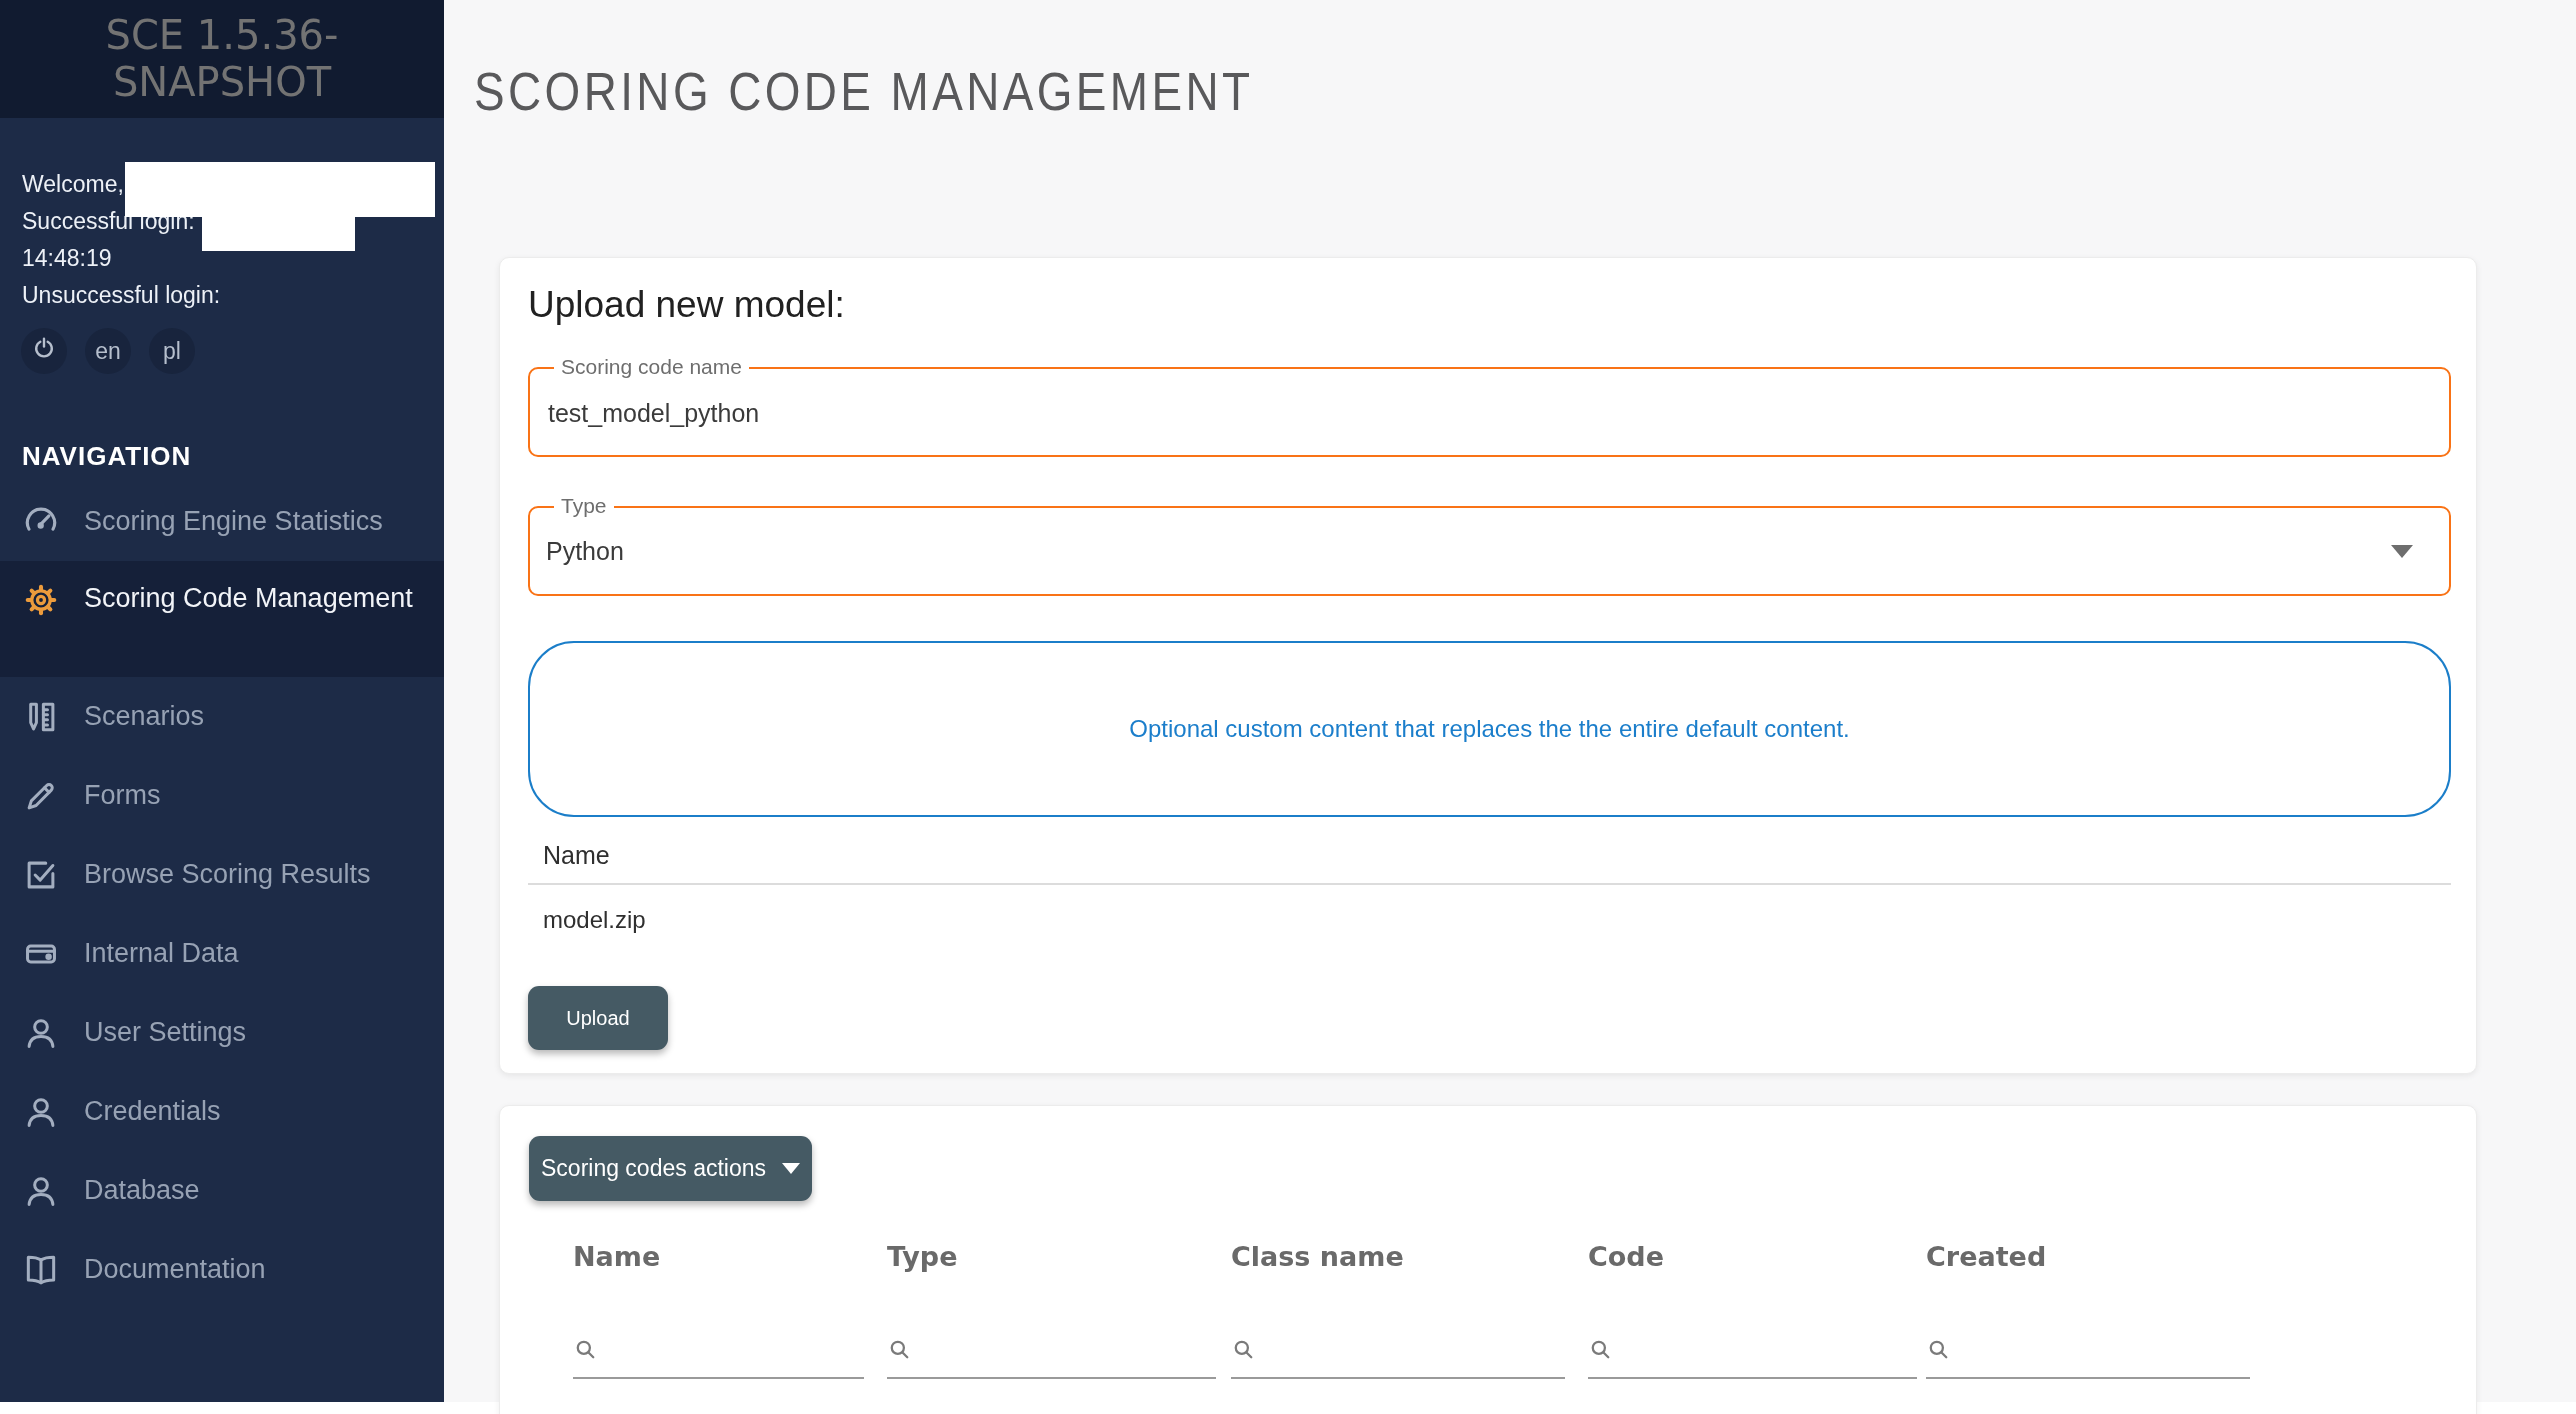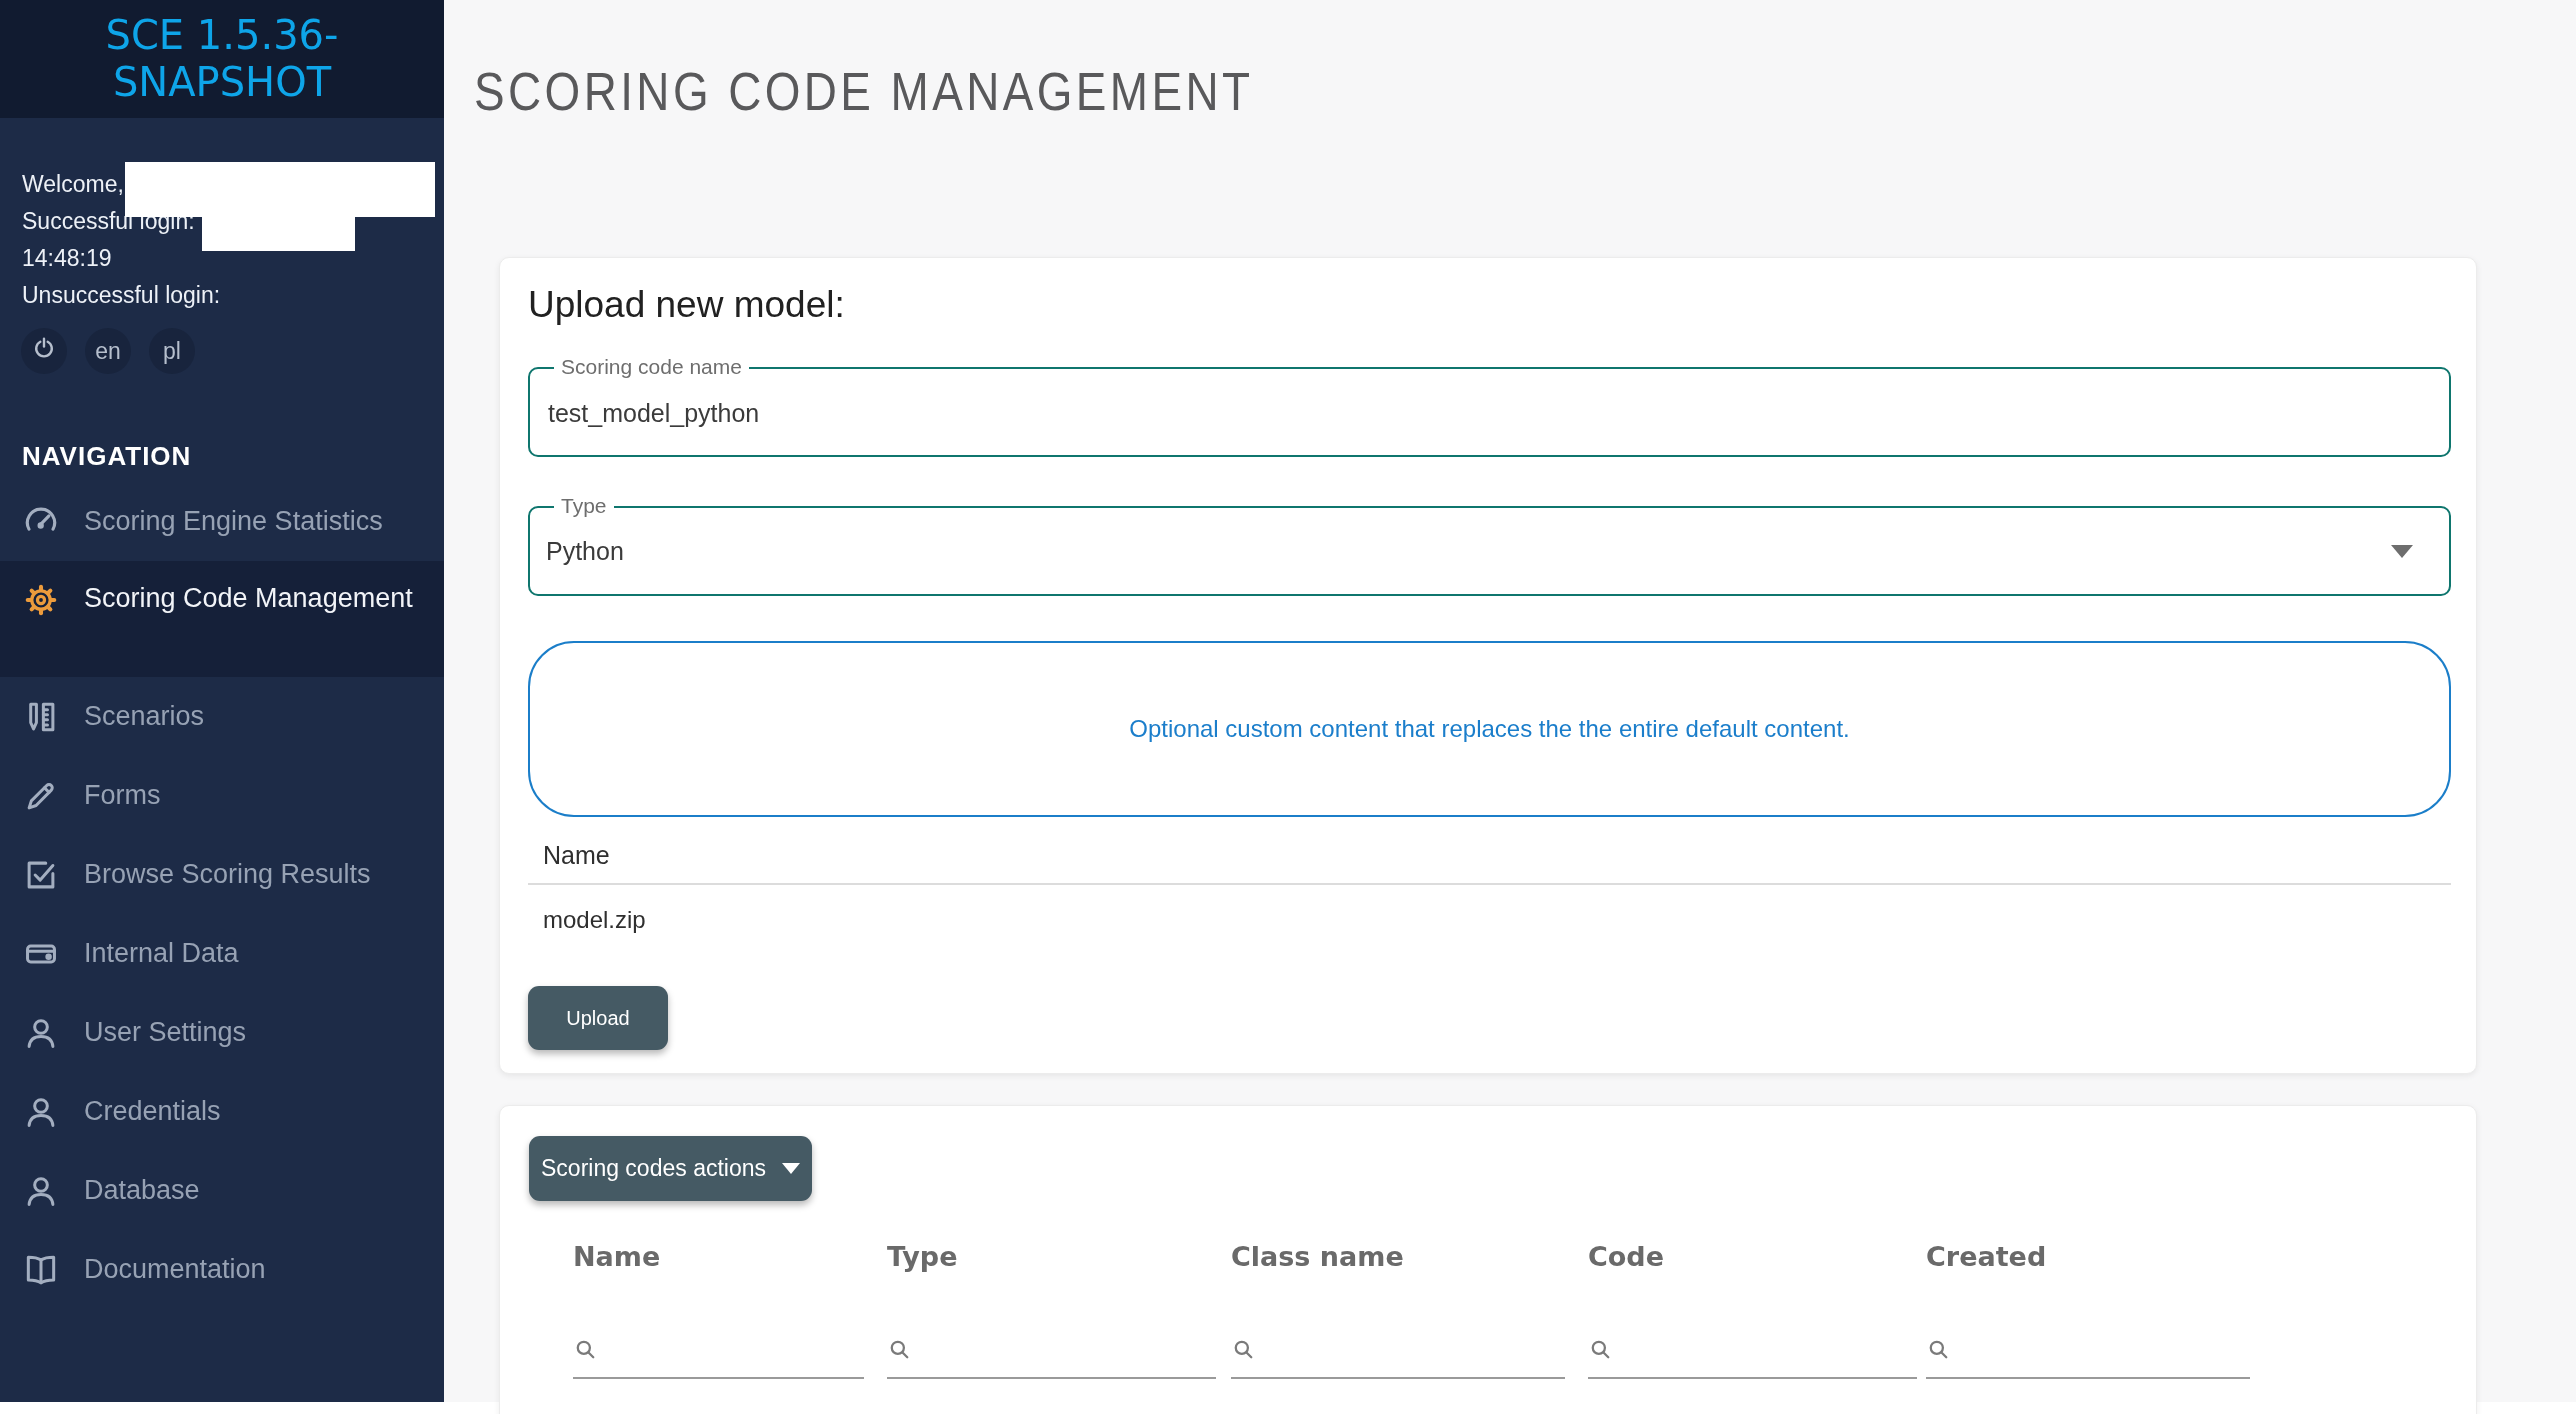--- a/index.html
+++ b/index.html
@@ -3,21 +3,21 @@
 <meta charset="utf-8">
 <style>
   html,body{margin:0;padding:0;background:#ffffff;}
   #app{position:relative;width:2576px;height:1415px;overflow:hidden;
        font-family:"Liberation Sans",sans-serif;background:#ffffff;}
 
   
   .sidebar{position:absolute;left:0;top:0;width:444px;height:1402px;background:#1d2b47;}
   .sidebar-header{position:absolute;left:0;top:0;width:444px;height:118px;background:#111b30;
       display:flex;align-items:center;justify-content:center;}
-  .app-title{color:#0ea5e9;font-family:"DejaVu Sans",sans-serif;font-size:40px;line-height:47px;
+  .app-title{color:#737373;font-family:"DejaVu Sans",sans-serif;font-size:40px;line-height:47px;
       text-align:center;width:329px;word-wrap:break-word;}
   .welcome-block{position:absolute;left:22px;top:166px;color:#edf1f7;font-size:23px;line-height:37px;}
   .redact{position:absolute;background:#ffffff;}
   .redact-1{left:125px;top:162px;width:310px;height:55px;}
   .redact-2{left:202px;top:217px;width:153px;height:34px;}
   .lang-row{position:absolute;left:21px;top:328px;display:flex;gap:18px;}
   .circle-btn{width:46px;height:46px;border-radius:50%;background:#18243d;color:#b6bfcd;
       display:flex;align-items:center;justify-content:center;font-size:23px;cursor:pointer;}
   .nav-caption{position:absolute;left:22px;top:441px;color:#ffffff;font-size:26px;font-weight:600;letter-spacing:1px;}
   .nav-list{position:absolute;left:0;top:482px;width:444px;}
@@ -39,21 +39,21 @@
       padding:16px 0 0 32px;color:#8d8d93;font-size:23px;line-height:37px;}
   .crumb-sep{color:#b9b9bf;margin-right:10px;}
 
   .card{position:absolute;background:#ffffff;border:1px solid #ececec;border-radius:10px;
       box-shadow:0 2px 6px rgba(0,0,0,.07);box-sizing:border-box;}
   .card-upload{left:499px;top:257px;width:1978px;height:817px;}
   .card-codes{left:499px;top:1105px;width:1978px;height:339px;}
 
   .upload-heading{position:absolute;left:28px;top:26px;margin:0;font-weight:400;font-size:37px;color:#212121;}
 
-  .field{position:absolute;left:28px;width:1923px;height:90px;border:2px solid #0f766e;border-radius:10px;
+  .field{position:absolute;left:28px;width:1923px;height:90px;border:2px solid #f97316;border-radius:10px;
       box-sizing:border-box;background:#fff;}
   .field-name{top:109px;}
   .field-type{top:248px;cursor:pointer;}
   .field-label{position:absolute;top:-14px;left:24px;background:#ffffff;padding:0 7px;
       font-size:21px;color:#6e6e6e;}
   .field-value{position:absolute;left:16px;top:0;height:86px;line-height:86px;font-size:25px;color:#3b3b3b;
       border:none;outline:none;background:transparent;width:1796px;font-family:"Liberation Sans",sans-serif;}
   .select-caret{position:absolute;right:36px;top:37px;width:0;height:0;
       border-left:11px solid transparent;border-right:11px solid transparent;border-top:13px solid #6e6e6e;}
 

